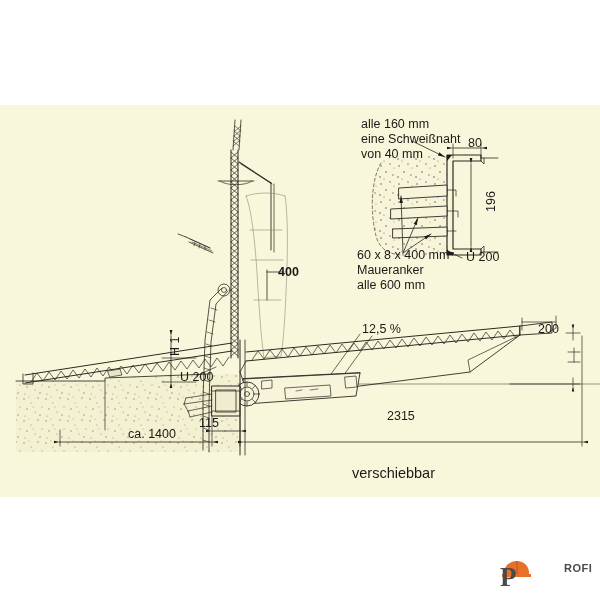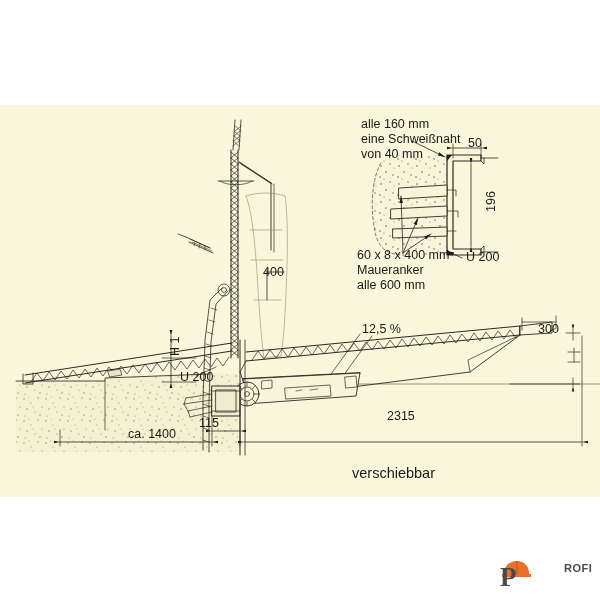--- a/index.html
+++ b/index.html
@@ -294,39 +294,39 @@
       <path d="M462,258 L447,251" stroke-width="0.8" marker-end="url(#arrTip)"></path>
 
       <path d="M556,328 L548,333" stroke-width="0.7"></path>
     </g>
   </svg>
 
   <div class="lbl t13" style="left:361px;top:117px;">alle 160 mm</div>
   <div class="lbl t13" style="left:361px;top:132px;">eine Schweißnaht</div>
   <div class="lbl t13" style="left:361px;top:147px;">von 40 mm</div>
 
-  <div class="lbl t13" style="left:468px;top:136px;">50</div>
+  <div class="lbl t13" style="left:468px;top:136px;">80</div>
 
   <div class="lbl t13 rot90" style="left:484px;top:212px;">196</div>
 
   <div class="lbl t13" style="left:357px;top:248px;">60 x 8 x 400 mm</div>
   <div class="lbl t13" style="left:357px;top:263px;">Maueranker</div>
   <div class="lbl t13" style="left:357px;top:278px;">alle 600 mm</div>
 
   <div class="lbl t13" style="left:466px;top:250px;">U 200</div>
 
-  <div class="lbl t13" style="left:263px;top:265px;">400</div>
+  <div class="lbl t13" style="left:278px;top:265px;font-weight:bold;">400</div>
 
   <div class="lbl t13 rot90" style="left:168px;top:356px;">H 1</div>
 
   <div class="lbl t13" style="left:180px;top:370px;">U 200</div>
 
   <div class="lbl t13" style="left:362px;top:322px;text-align:right;">12,5 %</div>
 
-  <div class="lbl t13" style="left:538px;top:322px;">300</div>
+  <div class="lbl t13" style="left:538px;top:322px;">200</div>
 
   <div class="lbl t13" style="left:128px;top:427px;text-align:center;">ca. 1400</div>
 
   <div class="lbl t13" style="left:199px;top:416px;">115</div>
 
   <div class="lbl t13" style="left:387px;top:409px;">2315</div>
 
   <div class="lbl t15" style="left:352px;top:465px;">verschiebbar</div>
 
   <div id="logo">

